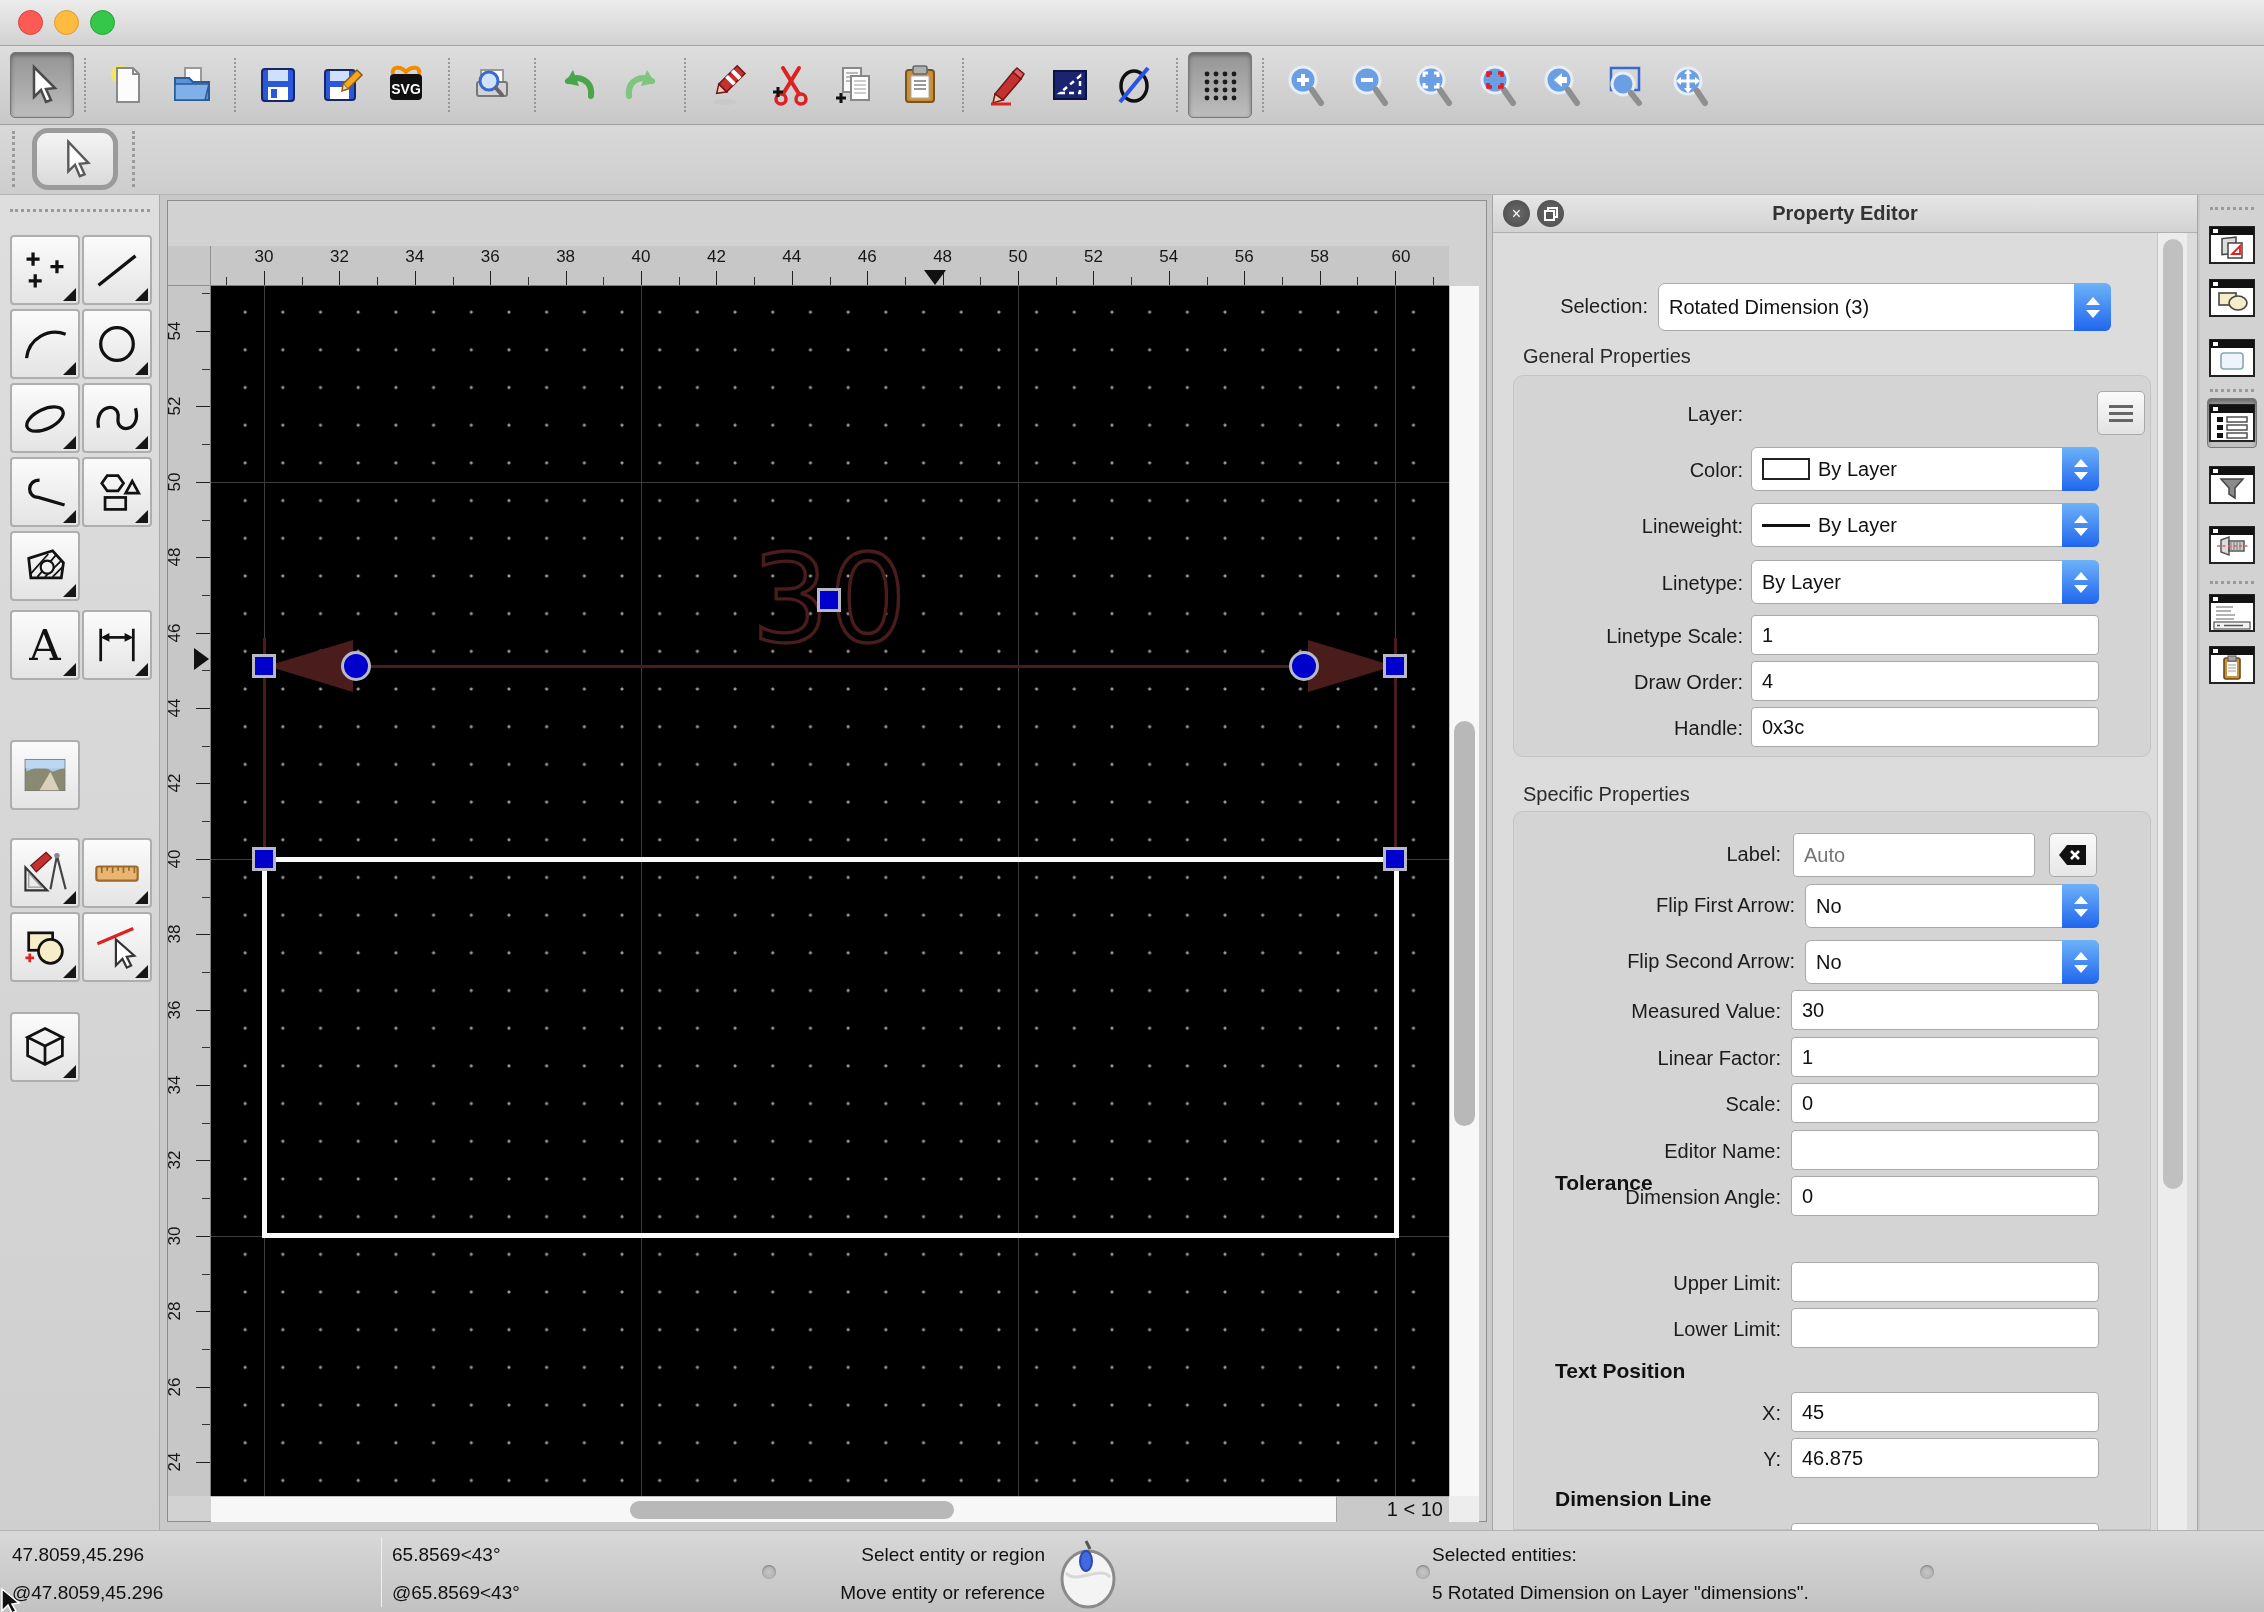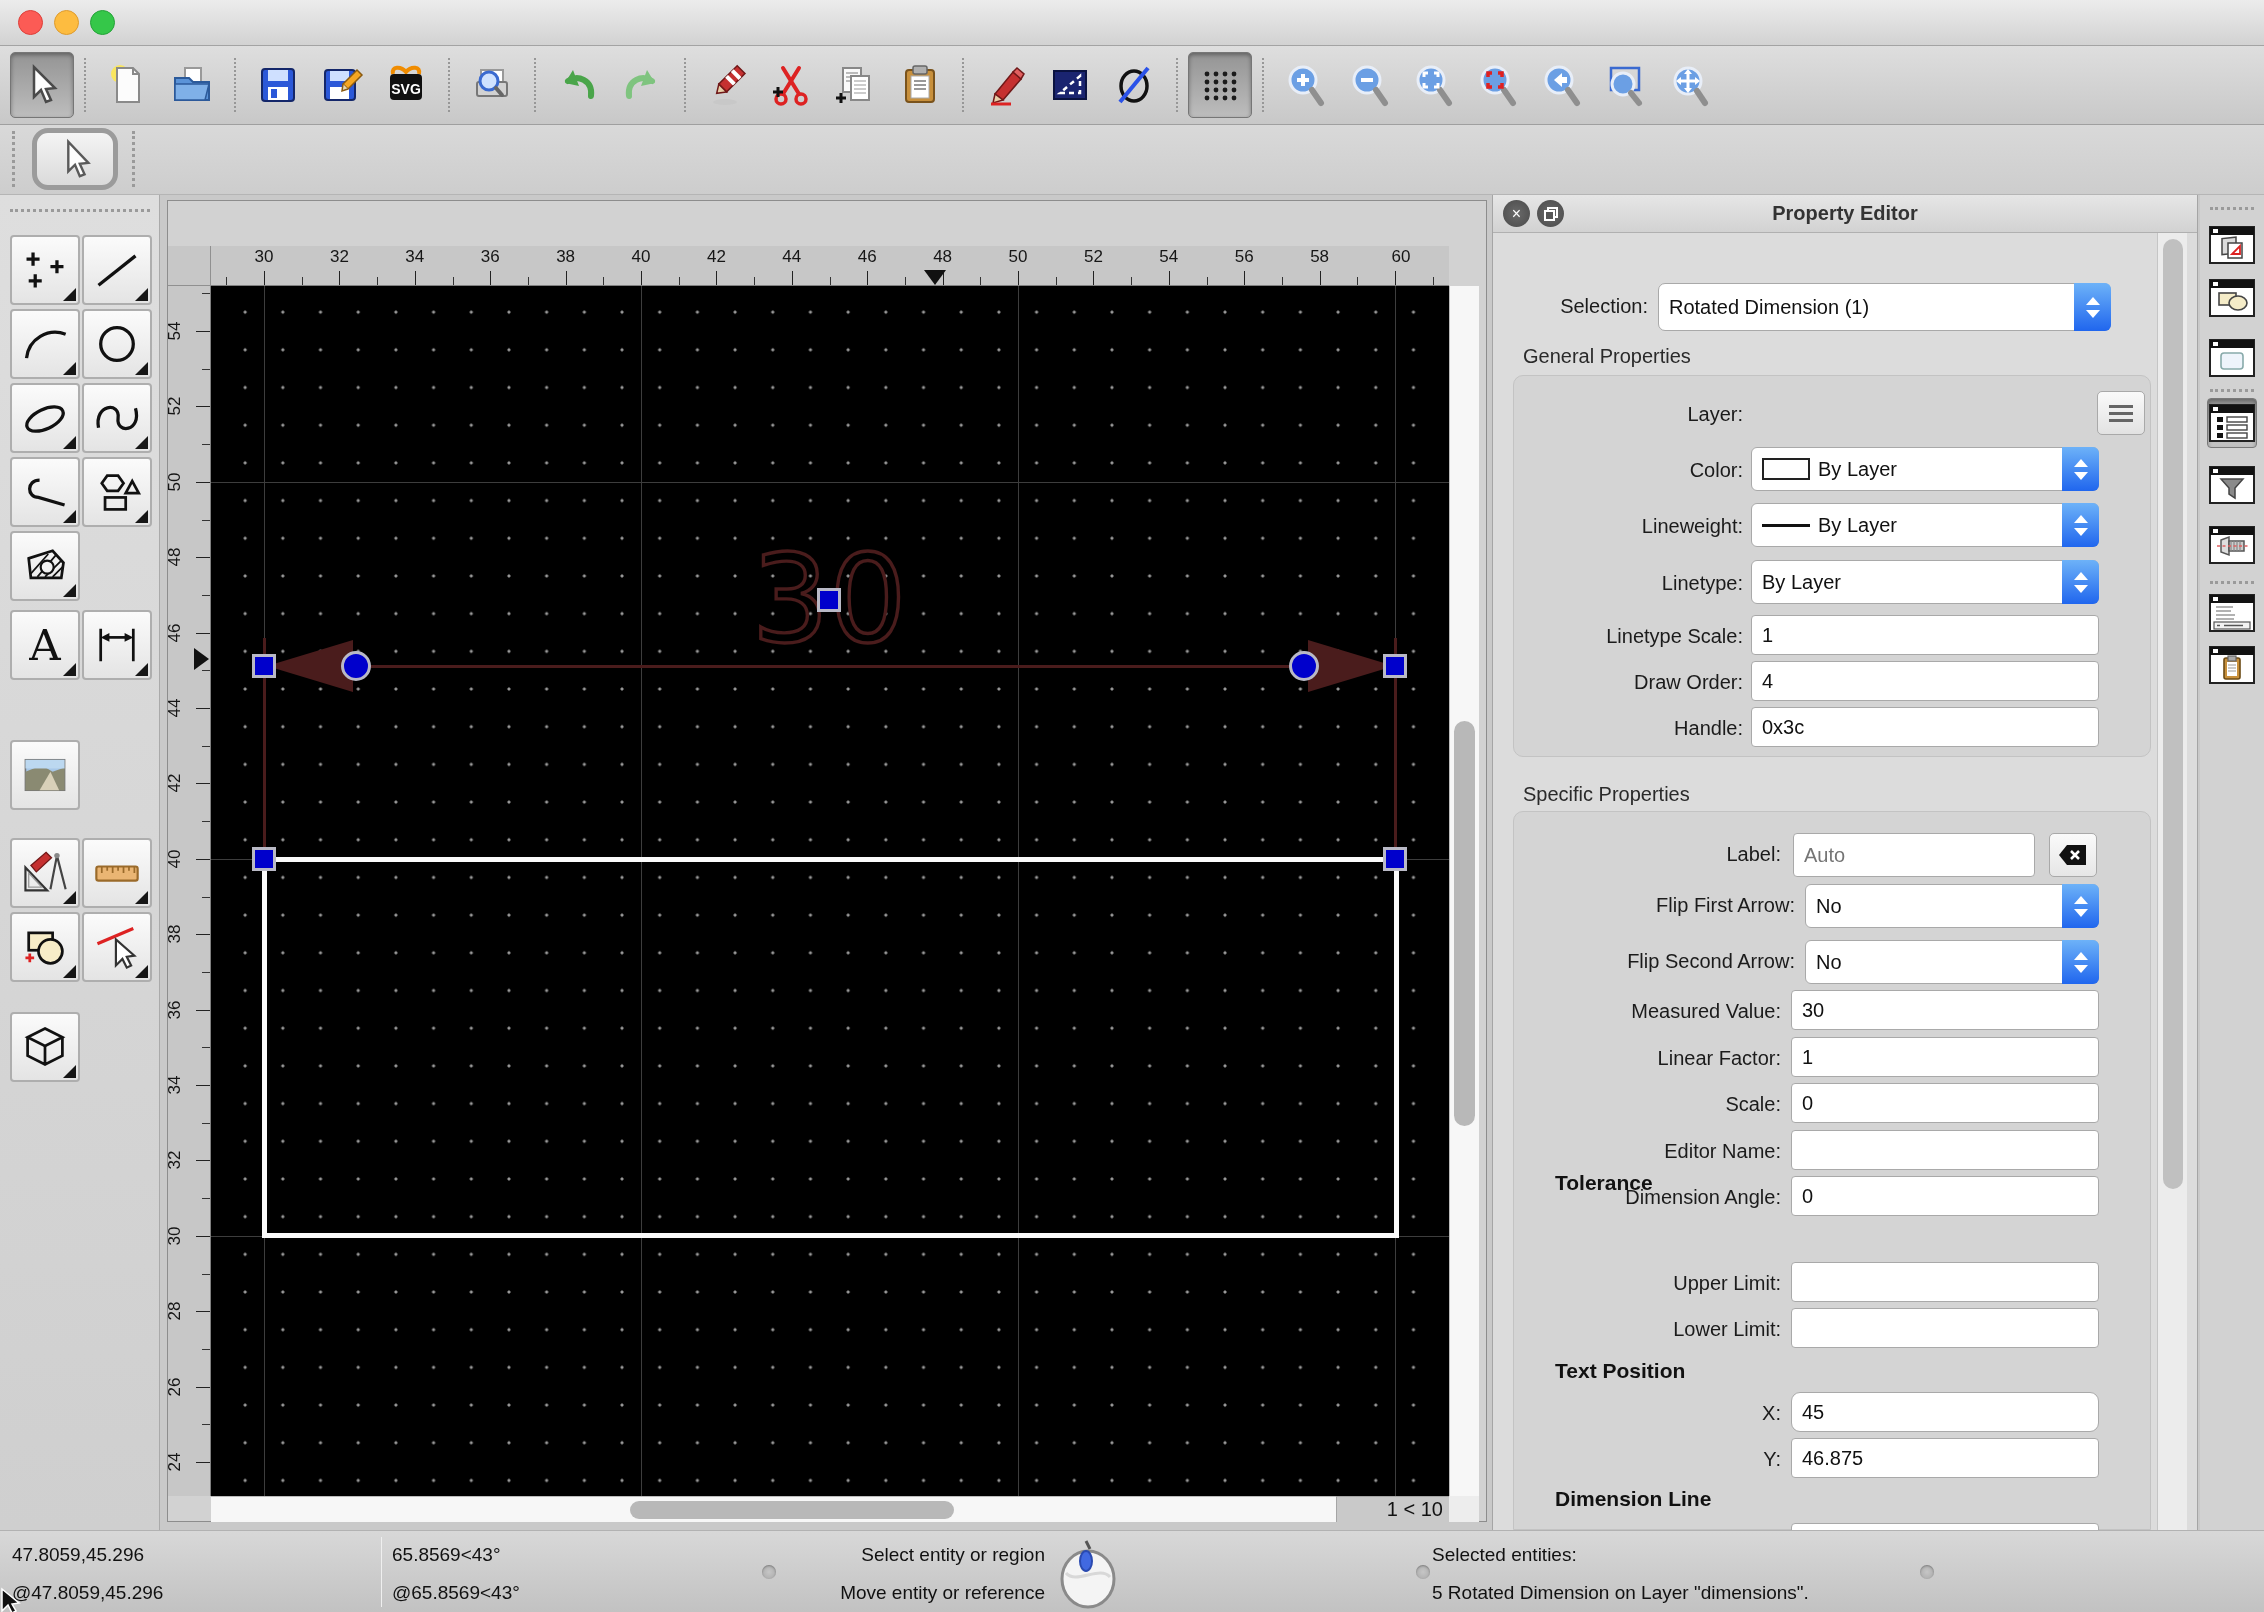--- a/index.html
+++ b/index.html
@@ -576,21 +576,21 @@
         <svg width="14" height="14" viewBox="0 0 14 14">
             <rect x="4" y="1" width="9" height="9" fill="none" stroke="#fff" stroke-width="2"></rect>
             <rect x="1" y="4" width="9" height="9" fill="#555" stroke="#fff" stroke-width="2"></rect>
           </svg>
       </div>
       <div class="t">Property Editor</div>
     </div>
 
     <div class="plabel" style="left:0px;top:100px;width:155px">Selection:</div>
     <div class="combo" style="left:165px;top:88px;width:453px;height:48px;border-radius:7px">
-      <span>Rotated Dimension (1)</span>
+      <span>Rotated Dimension (3)</span>
       <span class="spin">
           <i class="up"></i>
           <i class="dn"></i>
         </span>
     </div>
 
     <div class="grouphead" style="left:30px;top:150px">General Properties</div>
     <div class="groupbox" style="top:180px;height:382px"></div>
 
     <div class="plabel" style="left:20px;top:208px;width:230px">Layer:</div>
@@ -677,21 +677,21 @@
     <input class="field" style="left: 298px; top: 981px; width: 308px;" readonly="" value="0">
 
     <div class="boldhead" style="left:62px;top:976px">Tolerance</div>
     <div class="plabel" style="left:20px;top:1077px;width:268px">Upper Limit:</div>
     <input class="field" style="left: 298px; top: 1067px; width: 308px;" readonly="" value="">
     <div class="plabel" style="left:20px;top:1123px;width:268px">Lower Limit:</div>
     <input class="field" style="left: 298px; top: 1113px; width: 308px;" readonly="" value="">
 
     <div class="boldhead" style="left:62px;top:1164px">Text Position</div>
     <div class="plabel" style="left:20px;top:1207px;width:268px">X:</div>
-    <input class="field" style="left: 298px; top: 1197px; width: 308px; border-radius: 9px;" readonly="" value="45">
+    <input class="field" style="left: 298px; top: 1197px; width: 308px;" readonly="" value="45">
     <div class="plabel" style="left:20px;top:1253px;width:268px">Y:</div>
     <input class="field" style="left: 298px; top: 1243px; width: 308px;" readonly="" value="46.875">
 
     <div class="boldhead" style="left:62px;top:1292px">Dimension Line</div>
     <input class="field" style="left: 298px; top: 1328px; width: 308px;" readonly="">
 
     <div class="pescroll">
         <div class="pethumb"></div>
       </div>
   </div>

